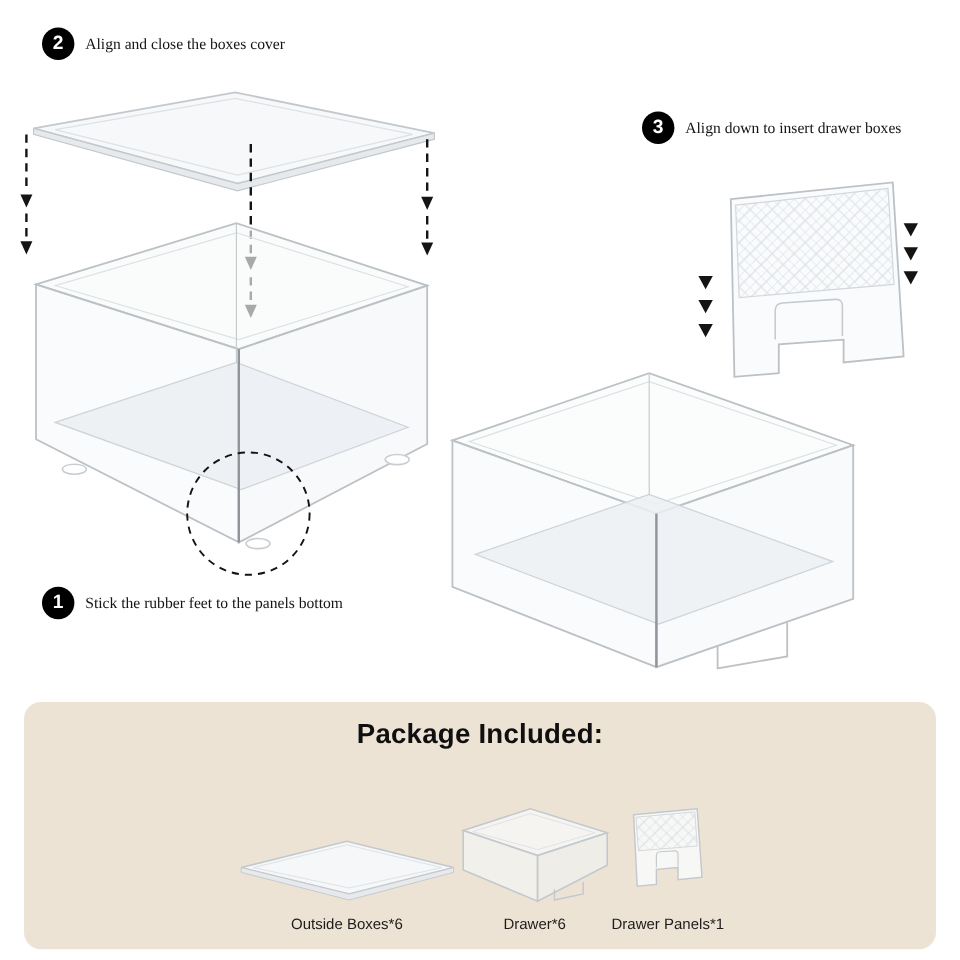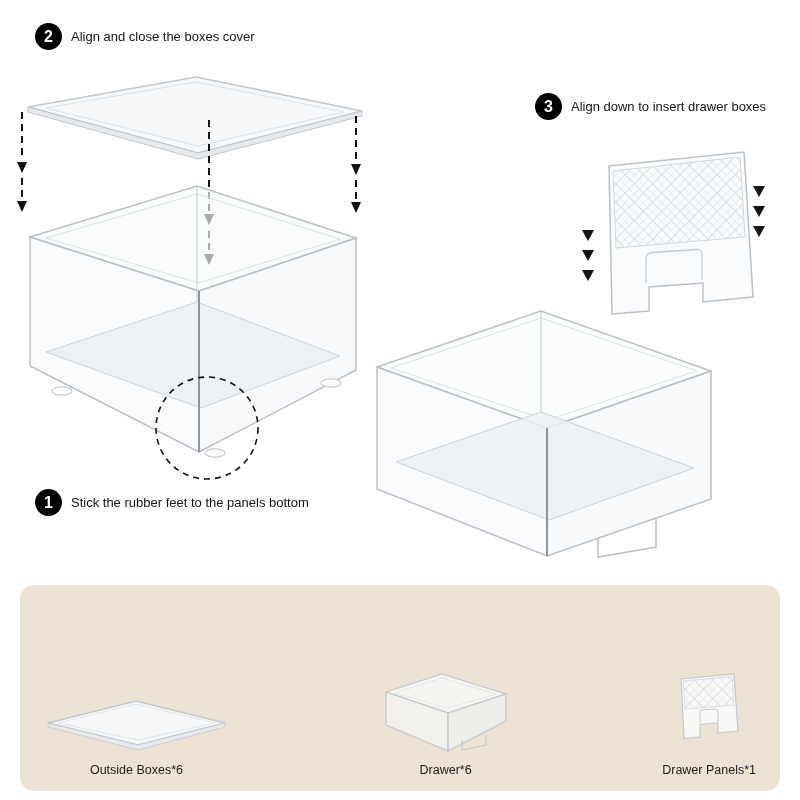--- a/index.html
+++ b/index.html
@@ -4,32 +4,32 @@
 <style>
   * { margin:0; padding:0; box-sizing:border-box; }
   html, body { width:800px; height:800px; background:#ffffff; font-family:"Liberation Sans", sans-serif; }
   .canvas { position:relative; width:800px; height:800px; background:#ffffff; overflow:hidden; }
   .art { position:absolute; left:0; top:0; z-index:0; }
   .step { position:absolute; display:flex; align-items:center; gap:9px; z-index:2; }
   .badge {
     width:27px; height:27px; border-radius:50%; background:#000000; color:#ffffff;
     font-weight:bold; font-size:16px; display:flex; align-items:center; justify-content:center; flex:0 0 auto;
   }
-  .step-text { font-size:13px; color:#141414; white-space:nowrap; }
+  .step-text { font-size:13px; color:#141414; white-space:nowrap;font-family:Liberation Serif, serif; }
   #step2 { left:35px; top:23px; }
   #step3 { left:535px; top:93px; }
   #step1 { left:35px; top:489px; }
   .package {
     position:absolute; left:20px; top:585px; width:760px; height:206px;
     background:#ece3d5; border-radius:14px; z-index:1;
   }
   .pkg-title { text-align:center; font-size:23px; font-weight:700; color:#0f0f0f; padding-top:13px; letter-spacing:.2px; }
   .pkg-row {
     position:absolute; left:0; right:0; bottom:14px;
-    display:flex; justify-content:space-between; align-items:flex-end; padding:0 24px;gap:48px;
+    display:flex; justify-content:center; align-items:flex-end; padding:0 24px;
   }
   .pkg-item { display:flex; flex-direction:column; align-items:center; }
   .pkg-thumb { display:flex; align-items:flex-end; justify-content:center; margin-bottom:10px; }
   .pkg-thumb.lift { margin-bottom:30px; }
   .pkg-label { font-size:12.5px; color:#1c1c1c; white-space:nowrap; }
 </style>
 </head>
 <body>
 
 <div class="canvas">
@@ -112,20 +112,21 @@
   <div class="step" id="step3">
     <div class="badge">3</div>
     <div class="step-text">Align down to insert drawer boxes</div>
   </div>
   <div class="step" id="step1">
     <div class="badge">1</div>
     <div class="step-text">Stick the rubber feet to the panels bottom</div>
   </div>
 
   <div class="package">
+    <div class="pkg-title">Package Included:</div>
     <div class="pkg-row">
 
       <div class="pkg-item">
         <div class="pkg-thumb">
           <svg width="185" height="58" viewBox="0 0 185 58">
             <polygon points="4,28 92,6 181,28 94,50" fill="#f5f7f8" stroke="#c3c8cd" stroke-width="1.3"></polygon>
             <polygon points="4,28 94,50 181,28 181,32 94,55 4,32" fill="#e7eaed" stroke="#c3c8cd" stroke-width="0.8"></polygon>
             <polygon points="14,28 92,9 171,28 94,45" fill="none" stroke="#dde1e5" stroke-width="0.8"></polygon>
           </svg>
         </div>

